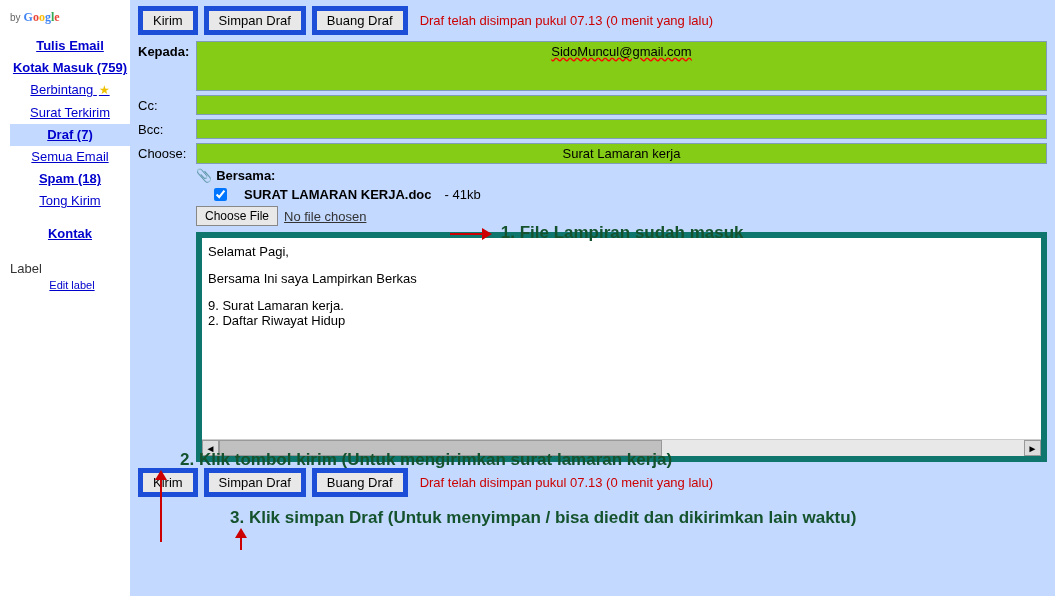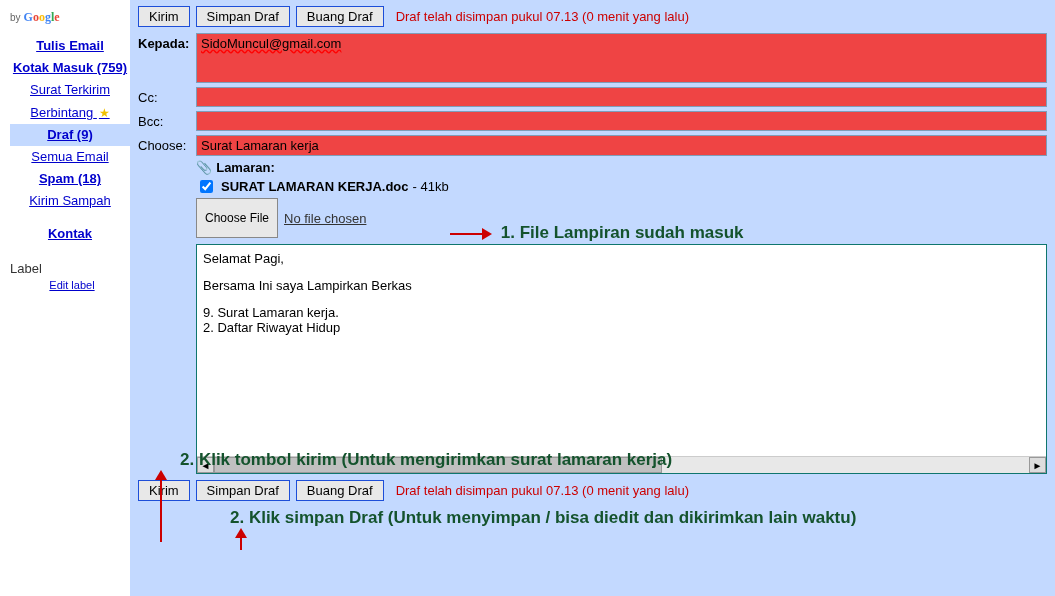--- a/index.html
+++ b/index.html
@@ -9,37 +9,37 @@
 .sidebar a { display: block; color: #0000cc; text-decoration: underline; font-size: 13px; padding: 2px 0; line-height: 1.4; text-align: center; }
 .sidebar a.bold { font-weight: bold; }
 .sidebar a.active { font-weight: bold; background: #c3d9ff; text-decoration: underline; }
 .star { color: #f0c000; font-size: 12px; margin-left: 2px; }
 .sidebar .label-hdr { font-size: 13px; color: #333; margin-top: 8px; }
 .sidebar .edit { font-size: 11px; padding-left: 4px; }
 .logo { font-size: 10px; color: #666; margin-bottom: 10px; }
 .logo b { color: #4285f4; }
 .main { flex: 1; background: #c3d9ff; padding: 6px 8px 6px 8px; position: relative; }
 .toolbar { display: flex; align-items: center; gap: 6px; margin-bottom: 6px; }
-.btn { background: #e8e8e8; border: 1px solid #1d4ed8; padding: 2px 10px; font-size: 13px; cursor: pointer; font-family: Arial; }
+.btn { background: #e8e8e8; border: 5px solid #1d4ed8; padding: 2px 10px; font-size: 13px; cursor: pointer; font-family: Arial; }
 .status { color: #cc0000; font-size: 13px; margin-left: 6px; }
 .field-row { display: flex; align-items: flex-start; margin-bottom: 4px; }
 .field-label { width: 58px; text-align: left; font-size: 13px; padding-top: 3px; padding-right: 4px; font-weight: bold; }
 .field-label.normal { font-weight: normal; }
-.field-input { flex: 1; background: #ef4444; border: 1px solid #7f9db9; padding: 2px 4px; font-size: 13px; min-height: 20px; }
+.field-input { flex: 1; background: #84cc16; border: 1px solid #7f9db9; padding: 2px 4px; font-size: 13px; min-height: 20px; text-align: center; }
 .to-input { height: 50px; }
 .to-input span { text-decoration: underline; text-decoration-style: wavy; text-decoration-color: red; }
 .attach-section { margin-left: 58px; margin-bottom: 6px; }
 .attach-hdr { display: flex; align-items: center; gap: 4px; font-weight: bold; font-size: 13px; }
 .clip { font-size: 13px; }
-.attach-item { margin: 4px 0 4px 4px; font-size: 13px; display: flex; align-items: center; gap: 4px; }
+.attach-item { margin: 4px 0 4px 18px; font-size: 13px; display: flex; align-items: center; gap: 13px; }
 .attach-item input[type=checkbox] { margin-right: 4px; }
 .choose-row { margin: 4px 0 4px 0; display: flex; align-items: center; gap: 6px; }
-.choose-btn { background: #e8e8e8; border: 1px solid #888; padding: 12px 8px; font-size: 12px; cursor: pointer; }
+.choose-btn { background: #e8e8e8; border: 1px solid #888; padding: 2px 8px; font-size: 12px; cursor: pointer; }
 .nofile { font-size: 13px; color: #333; text-decoration: underline; }
-.body-area { margin-left: 58px; background: #fff; border: 1px solid #0f766e; height: 230px; padding: 6px; font-size: 13px; position: relative; overflow: hidden; }
+.body-area { margin-left: 58px; background: #fff; border: 6px solid #0f766e; height: 230px; padding: 6px; font-size: 13px; position: relative; overflow: hidden; }
 .body-area p { margin-bottom: 12px; }
 .scroll-bottom { position: absolute; bottom: 0; left: 0; right: 0; height: 17px; background: #f0f0f0; border-top: 1px solid #ccc; display: flex; }
 .scroll-track { flex: 1; background: #e8e8e8; position: relative; }
 .scroll-thumb { position: absolute; left: 0; width: 55%; top: 0; bottom: 0; background: #c0c0c0; border: 1px solid #999; }
 .scroll-arrow { width: 17px; background: #ddd; border: 1px solid #999; text-align: center; font-size: 10px; line-height: 15px; }
 .annot { position: absolute; color: #14532d; font-weight: bold; font-size: 17px; pointer-events: none; }
 .arrow-right { display: inline-block; width: 40px; height: 2px; background: #cc0000; position: relative; vertical-align: middle; margin-right: 6px; }
 .arrow-right::after { content: ''; position: absolute; right: -2px; top: -5px; border-left: 10px solid #cc0000; border-top: 6px solid transparent; border-bottom: 6px solid transparent; }
 .arrow-up { display: inline-block; width: 2px; height: 40px; background: #cc0000; position: absolute; }
 .arrow-up::before { content: ''; position: absolute; top: -2px; left: -5px; border-bottom: 10px solid #cc0000; border-left: 6px solid transparent; border-right: 6px solid transparent; }
@@ -49,26 +49,26 @@
 <body>
 
 <div class="container">
 
   <div class="sidebar">
     <div class="logo">
       <span>by</span><span style="font-family:Georgia;font-size:12px;text-align:right;"> <b style="color:#4285f4">G</b><b style="color:#ea4335">o</b><b style="color:#fbbc05">o</b><b style="color:#4285f4">g</b><b style="color:#34a853">l</b><b style="color:#ea4335">e</b></span>
     </div>
     <a href="#" class="bold">Tulis Email</a>
     <a href="#" class="bold">Kotak Masuk (759)</a>
+    <a href="#"><span>Berbintang</span> <span class="star">★</span></a>
     <a href="#">Surat Terkirim</a>
-    <a href="#"><span>Berbintang</span> <span class="star">★</span></a>
-    <a href="#" class="active">Draf (9)</a>
+    <a href="#" class="active">Draf (7)</a>
     <a href="#">Semua Email</a>
     <a href="#" class="bold">Spam (18)</a>
-    <a href="#">Kirim Sampah</a>
+    <a href="#">Tong Kirim</a>
     <div style="height:10px"></div>
     <a href="#" class="bold">Kontak</a>
     <div style="height:8px"></div>
     <div class="label-hdr">Label</div>
     <a href="#" class="edit">Edit label</a>
   </div>
 
   <div class="main">
 
     <div class="toolbar">
@@ -94,21 +94,21 @@
     </div>
 
     <div class="field-row">
       <div class="field-label normal">Choose:</div>
       <div class="field-input">Surat Lamaran kerja</div>
     </div>
 
     <div class="attach-section">
       <div class="attach-hdr">
         <span class="clip">📎</span>
-        <span>Lamaran:</span>
+        <span>Bersama:</span>
       </div>
       <div class="attach-item">
         <input type="checkbox" checked="" style="">
         <b>SURAT LAMARAN KERJA.doc</b>
         <span> - 41kb</span>
       </div>
       <div class="choose-row">
         <button class="choose-btn">Choose File</button>
         <span class="nofile">No file chosen</span>
       </div>
@@ -139,18 +139,18 @@
       <span class="arrow-right"></span>
       <span>1. File Lampiran sudah masuk</span>
     </div>
 
     <div class="annot" style="top:450px; left:50px;">
       <span>2. Klik tombol kirim (Untuk mengirimkan surat lamaran kerja)</span>
     </div>
     <span class="arrow-up" style="top:472px; left:30px; height:70px;"></span>
 
     <div class="annot" style="top:508px; left:100px;">
-      <span>2. Klik simpan Draf (Untuk menyimpan / bisa diedit dan dikirimkan lain waktu)</span>
+      <span>3. Klik simpan Draf (Untuk menyimpan / bisa diedit dan dikirimkan lain waktu)</span>
     </div>
     <span class="arrow-up" style="top:530px; left:110px; height:20px;"></span>
 
   </div>
 </div>
 
 </body></html>

